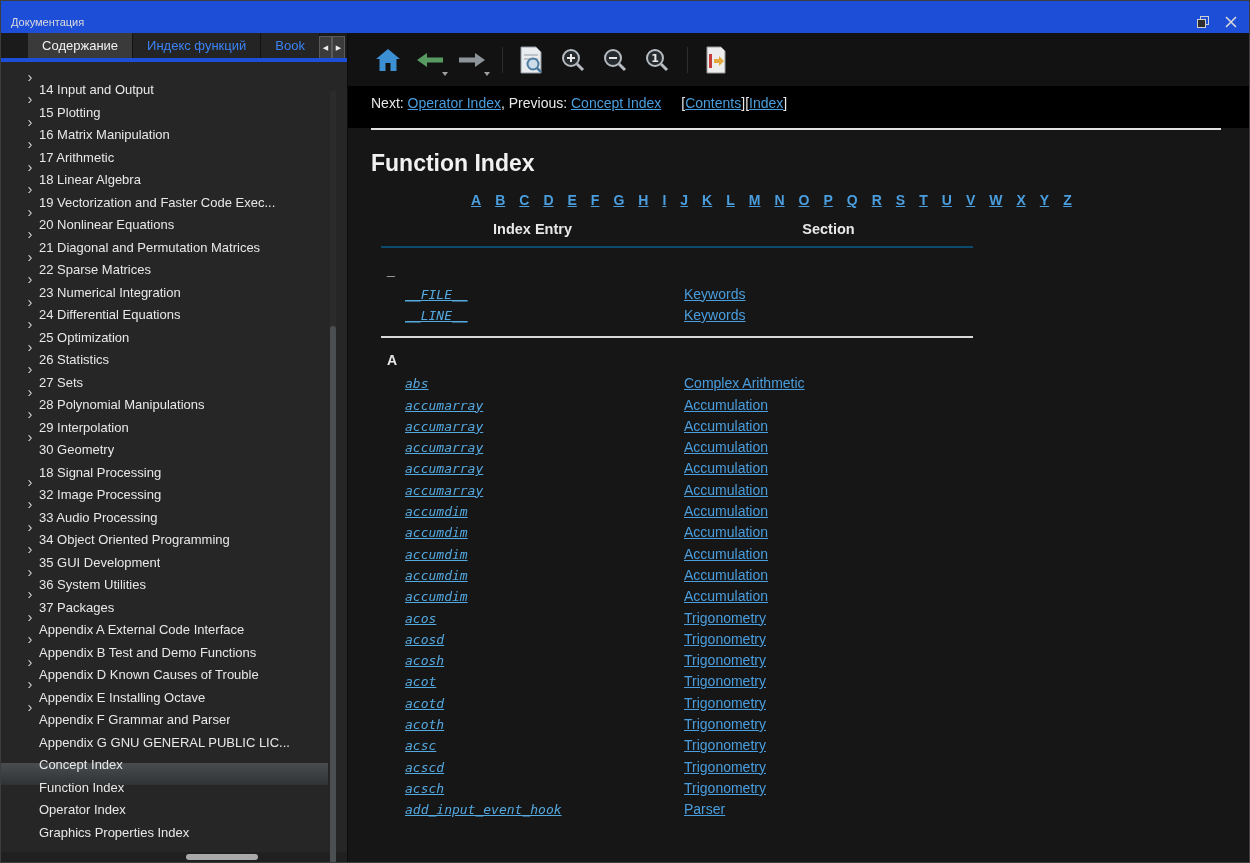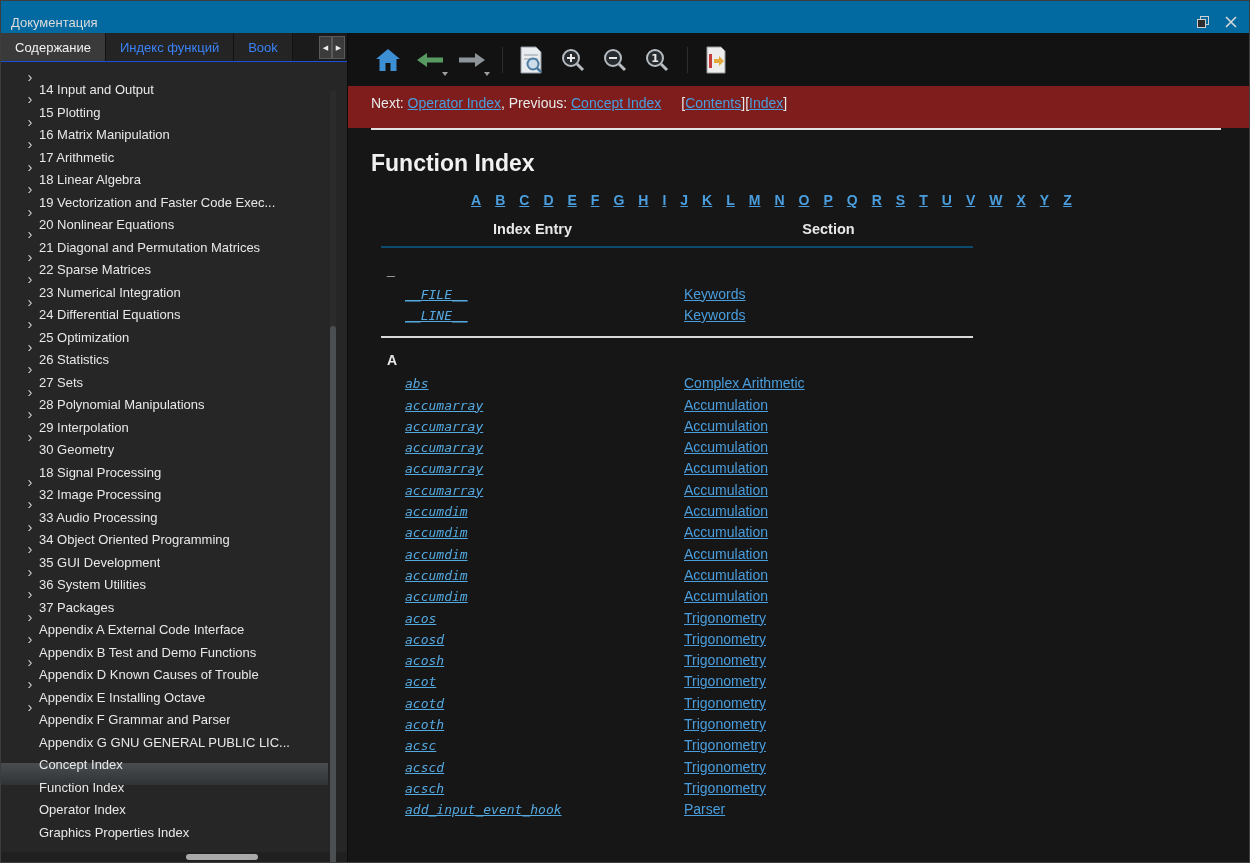--- a/index.html
+++ b/index.html
@@ -2,33 +2,33 @@
 <html><head>
 <meta charset="utf-8">
 <style>
   * { margin:0; padding:0; box-sizing:border-box; }
   html,body { width:1250px; height:863px; overflow:hidden; background:#0e0e0e;
               font-family:"Liberation Sans","DejaVu Sans",sans-serif; }
   .window { width:1250px; height:863px; background:#1b1b1b; border:1px solid #3d3d3d;
             display:flex; flex-direction:column; overflow:hidden; }
 
   
-  .titlebar { flex:0 0 26px; background:#0369a1; display:flex; align-items:center;
-              padding:10px 4px 0 10px; color:#dcdcdc; font-size:13px; }
+  .titlebar { flex:0 0 26px; background:#1d4ed8; display:flex; align-items:center;
+              padding:10px 4px 0 10px; color:#dcdcdc; font-size:11px; }
   .title-text { flex:1; }
   .win-btn { width:28px; height:22px; display:flex; align-items:center; justify-content:center; }
 
   
   .wbody { flex:1; display:flex; min-height:0; }
 
   
   .sidebar { flex:0 0 347px; width:347px; background:#262626; position:relative;
              display:flex; flex-direction:column; border-right:1px solid #0b0b0b; }
   .tabbar { flex:0 0 29px; background:#1b1b1b; display:flex; align-items:stretch;
-            position:relative; border-bottom:1px solid #1d4ed8; overflow:hidden; }
+            position:relative; border-bottom:4px solid #1d4ed8; overflow:hidden;justify-content:center; }
   .tab { display:flex; align-items:center; padding:0 14px; font-size:13px; color:#3b82f6;
          background:#242424; border-right:1px solid #121212; white-space:nowrap; }
   .tab.active { background:#3a3a3a; color:#f2f2f2; }
   .tab-scroll { position:absolute; right:2px; top:3px; display:flex; }
   .tab-scroll-btn { width:13px; height:23px; background:#3b3b3b; border:1px solid #5a5a5a;
                     color:#ececec; font-size:7px; display:flex; align-items:center; justify-content:center; }
   .tree { flex:1; overflow:hidden; padding-top:3px; }
   .tree-row { height:22.5px; display:flex; align-items:center; color:#e8e8e8;
               font-size:13px; width:327px; white-space:nowrap; }
   .tree-row.selected { background:linear-gradient(180deg,#4a4d4f,#303335); }
@@ -45,21 +45,21 @@
   
   .main { flex:1; min-width:0; display:flex; flex-direction:column; background:#161616; }
   .toolbar { flex:0 0 53px; background:#121212; display:flex; align-items:center; padding-left:22px; }
   .tool-btn { width:36px; height:38px; display:flex; align-items:center; justify-content:center;
               margin-right:6px; position:relative; }
   .tool-sep { width:1px; height:26px; background:#2d2d2d; margin:0 10px 0 6px; }
   .drop-caret { position:absolute; right:0; bottom:3px; width:0; height:0;
                 border-left:3.5px solid transparent; border-right:3.5px solid transparent;
                 border-top:4px solid #a0a0a0; }
 
-  .navline { flex:0 0 42px; background:#7f1d1d; padding:9px 24px 0 23px;
+  .navline { flex:0 0 42px; background:#000000; padding:9px 24px 0 23px;
              font-size:14px; color:#e9e9e9; white-space:nowrap; }
   .navline span { white-space:pre; }
   .navline a { color:#4a9ede; text-decoration:underline; cursor:pointer; white-space:pre; }
   .nav-gap { display:inline-block; width:20px; }
   .content-hr { flex:0 0 2px; border:none; border-top:2px solid #e2e2e2; margin:0 28px 0 23px; }
 
   .content { flex:1; padding:20px 28px 0 23px; overflow:hidden; color:#e8e8e8; }
   .page-title { font-size:23px; font-weight:bold; color:#f1f1f1; margin-bottom:14px;
                 font-family:"Liberation Sans","DejaVu Sans",sans-serif; }
   .jump-line1 { font-size:15px; font-weight:bold; }

